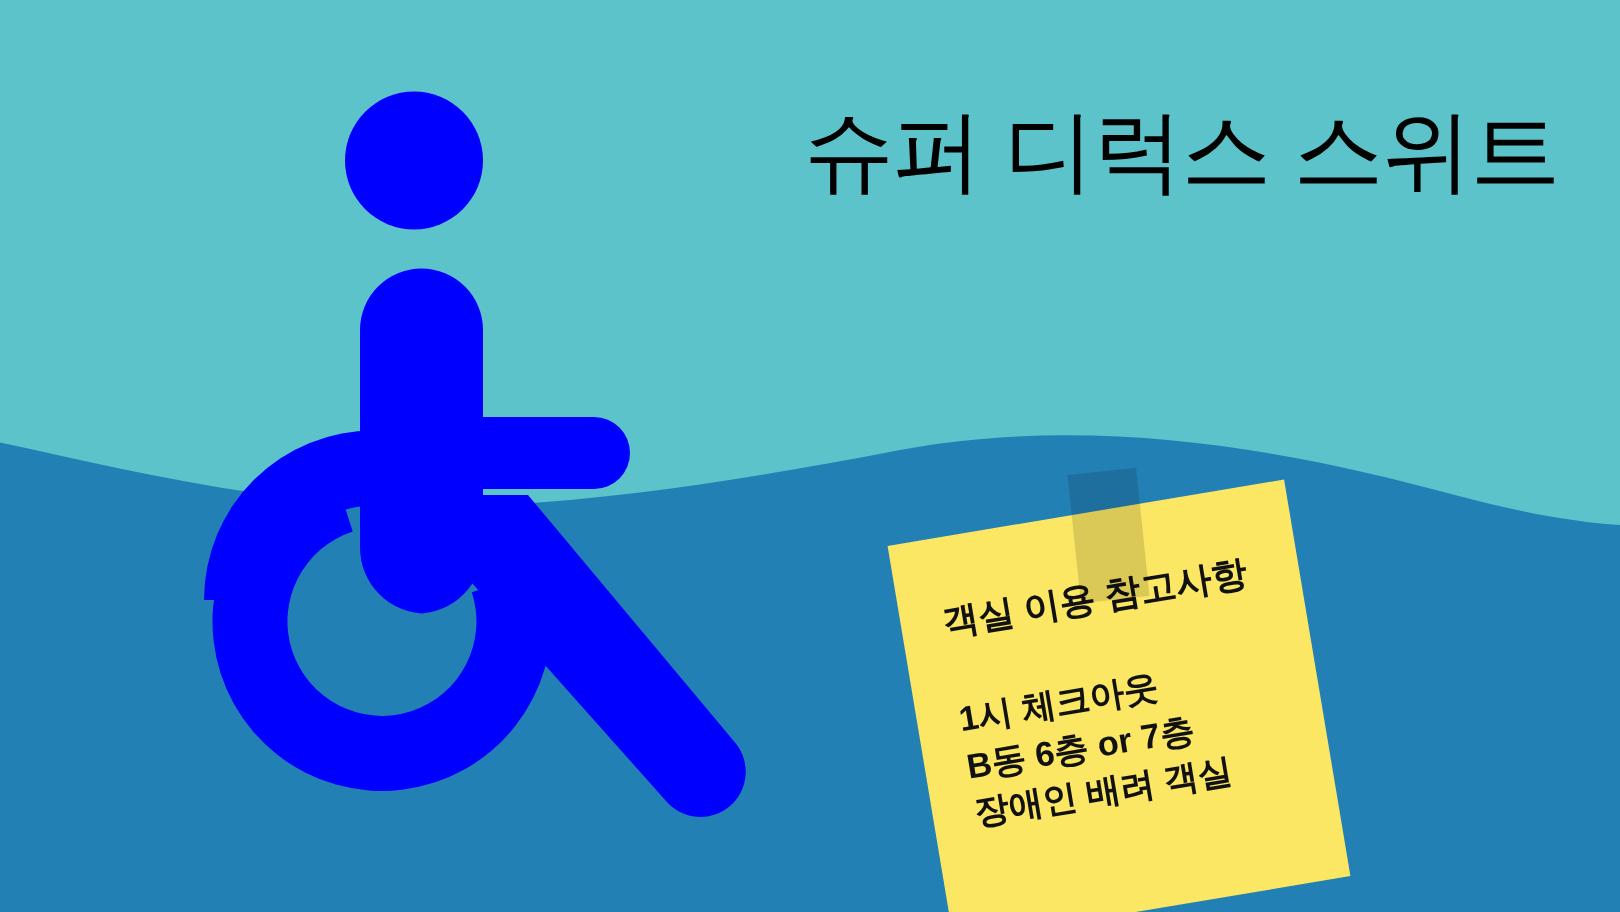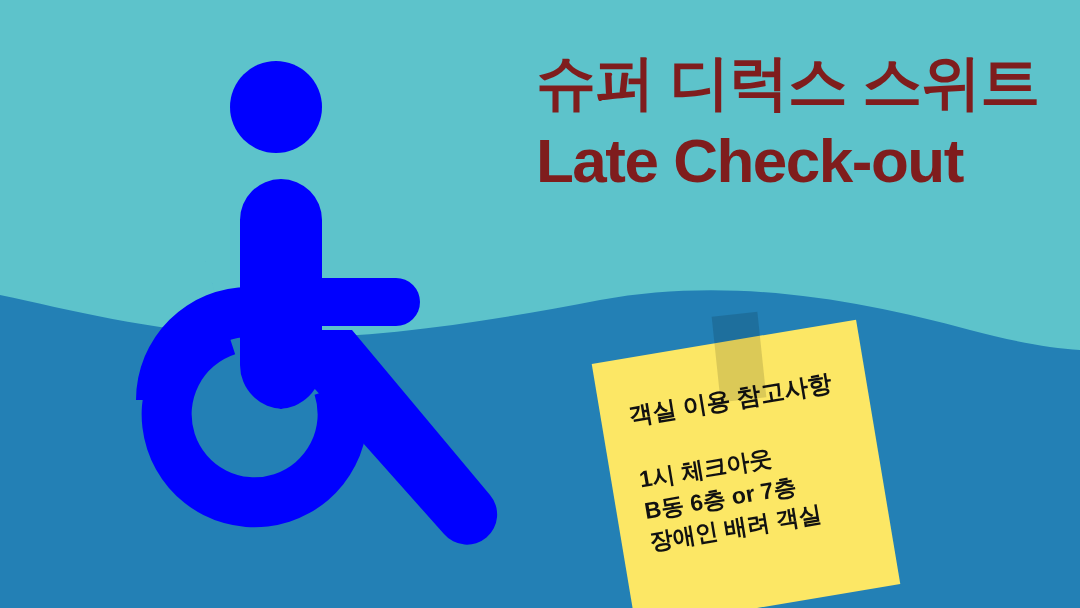--- a/index.html
+++ b/index.html
@@ -24,24 +24,24 @@
   #icon-layer {
     position: absolute;
     left: 80px;
     top: 40px;
     width: 470px;
     height: 540px;
   }
   .headline {
     position: absolute;
     left: 536px;
-    top: 44px;
+    top: 62px;
     width: 520px;
-    color: #7f1d1d;
-    font-weight: 700;
+    color: #000000;
+    font-weight: 400;
     font-size: 60px;
     line-height: 78px;
     letter-spacing: -1px;
     white-space: nowrap;
   }
   .headline-line {
     display: block;
   }
   .headline-line.en {
     font-size: 62px;
@@ -116,21 +116,20 @@
       <path d="M170,212 L170,262
                A113,113 0 1 0 283,375 L233,375
                A63,63 0 1 1 170,312 Z" transform="rotate(-18 170 360)"></path>
       <path d="M56,360 a113,113 0 0 1 114,-113 l0,50 a63,63 0 0 0 -64,63 Z"></path>
       <path d="M250,315 L296,315 L330,363 L300,408 L253,360 Z" opacity="0"></path>
     </g>
   </svg>
 
   <div class="headline">
     <span class="headline-line">슈퍼 디럭스 스위트</span>
-    <span class="headline-line en">Late Check-out</span>
   </div>
 
   <div id="note-wrap">
     <div id="sticky-note">
       <div class="note-title">객실 이용 참고사항</div>
       <div class="note-body">
         <span>1시 체크아웃</span>
         <span>B동 6층 or 7층</span>
         <span>장애인 배려 객실</span>
       </div>

